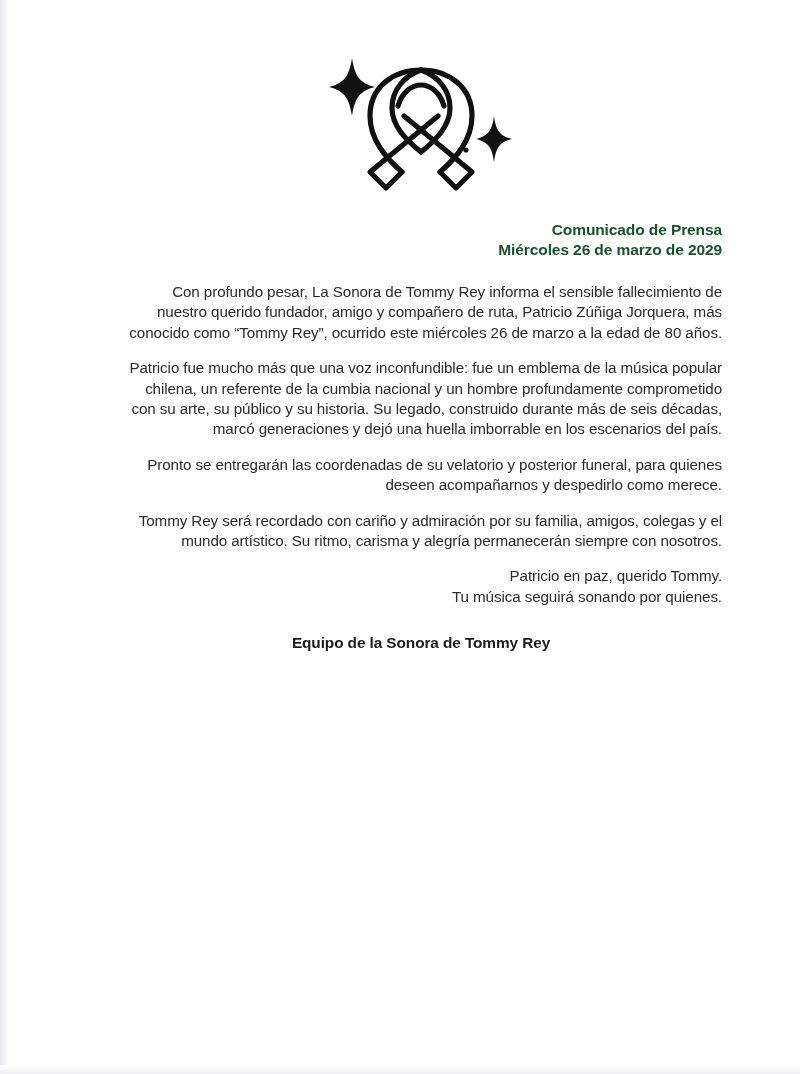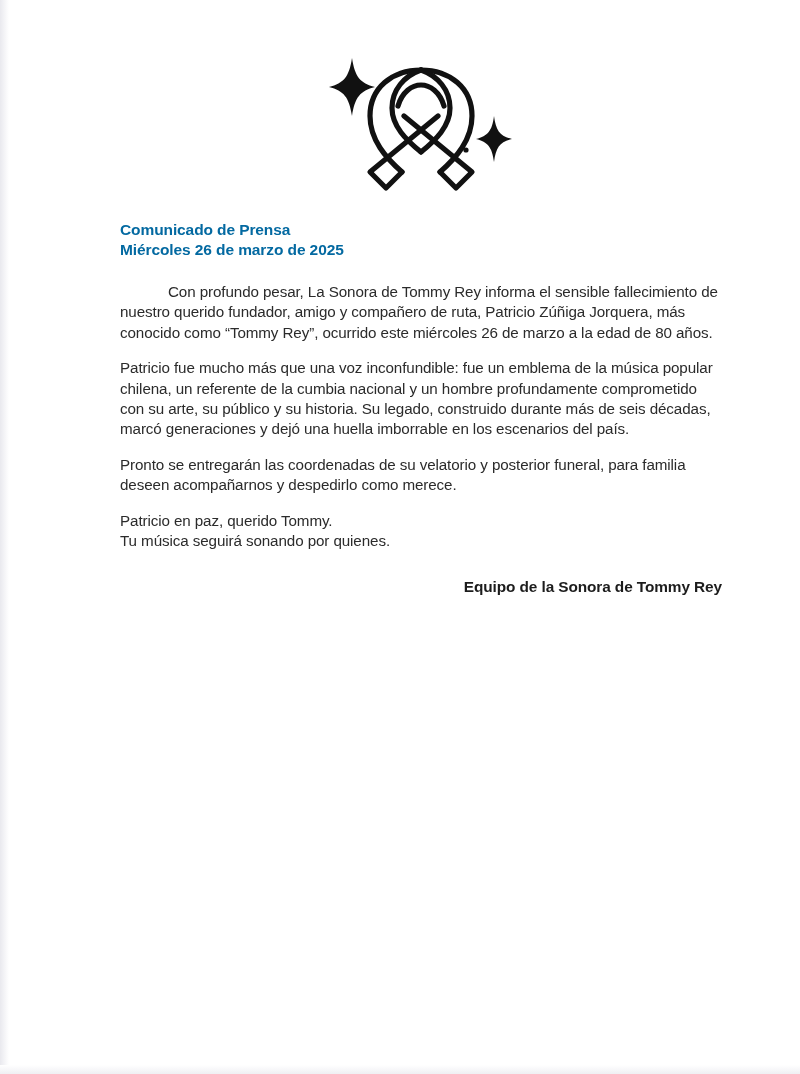--- a/index.html
+++ b/index.html
@@ -57,51 +57,52 @@
   }
   .logo {
     display: block;
     width: 190px;
     height: 152px;
   }
 
   
   .heading-block {
     margin-top: 16px;
-    text-align: left;
-    color: #0369a1;
+    text-align: right;
+    color: #14532d;
   }
   .heading-line {
     font-weight: 700;
     font-size: 15.5px;
     line-height: 20px;
     letter-spacing: -0.1px;
   }
 
   
   .body-copy {
     margin-top: 22px;
     color: #2b2b2b;
     font-size: 15.2px;
     line-height: 20.4px;
     letter-spacing: -0.1px;
   }
   .para {
     margin: 0 0 15px 0;
+    text-align: right;
   }
   .para.indented {
     text-indent: 48px;
   }
   .para.tight {
     margin-bottom: 0;
   }
 
   .signature {
     margin-top: 26px;
-    text-align: right;
+    text-align: center;
     font-weight: 700;
     font-size: 15.4px;
     line-height: 20px;
     color: #1c1c1c;
     letter-spacing: -0.1px;
   }
 </style>
 </head>
 <body>
 
@@ -134,27 +135,28 @@
         <path d="M26 6 C 29 25, 34 31, 49 35 C 34 39, 29 45, 26 64 C 23 45, 18 39, 3 35 C 18 31, 23 25, 26 6 Z" fill="#111111"></path>
 
         <path d="M168 64 C 170 79, 174 84, 186 87 C 174 90, 170 95, 168 110 C 166 95, 162 90, 150 87 C 162 84, 166 79, 168 64 Z" fill="#111111"></path>
 
         <circle cx="140" cy="98" r="2.6" fill="#111111"></circle>
       </svg>
     </div>
 
     <div class="heading-block">
       <div class="heading-line">Comunicado de Prensa</div>
-      <div class="heading-line">Miércoles 26 de marzo de 2025</div>
+      <div class="heading-line">Miércoles 26 de marzo de 2029</div>
     </div>
 
     <div class="body-copy">
       <p class="para indented">Con profundo pesar, La Sonora de Tommy Rey informa el sensible fallecimiento de nuestro querido fundador, amigo y compañero de ruta, Patricio Zúñiga Jorquera, más conocido como “Tommy Rey”, ocurrido este miércoles 26 de marzo a la edad de 80 años.</p>
       <p class="para">Patricio fue mucho más que una voz inconfundible: fue un emblema de la música popular chilena, un referente de la cumbia nacional y un hombre profundamente comprometido con su arte, su público y su historia. Su legado, construido durante más de seis décadas, marcó generaciones y dejó una huella imborrable en los escenarios del país.</p>
-      <p class="para">Pronto se entregarán las coordenadas de su velatorio y posterior funeral, para familia deseen acompañarnos y despedirlo como merece.</p>
+      <p class="para">Pronto se entregarán las coordenadas de su velatorio y posterior funeral, para quienes deseen acompañarnos y despedirlo como merece.</p>
+      <p class="para">Tommy Rey será recordado con cariño y admiración por su familia, amigos, colegas y el mundo artístico. Su ritmo, carisma y alegría permanecerán siempre con nosotros.</p>
       <p class="para tight">Patricio en paz, querido Tommy.</p>
       <p class="para tight">Tu música seguirá sonando por quienes.</p>
     </div>
 
     <div class="signature">Equipo de la Sonora de Tommy Rey</div>
 
   </div>
 </div>
 
 </body></html>

